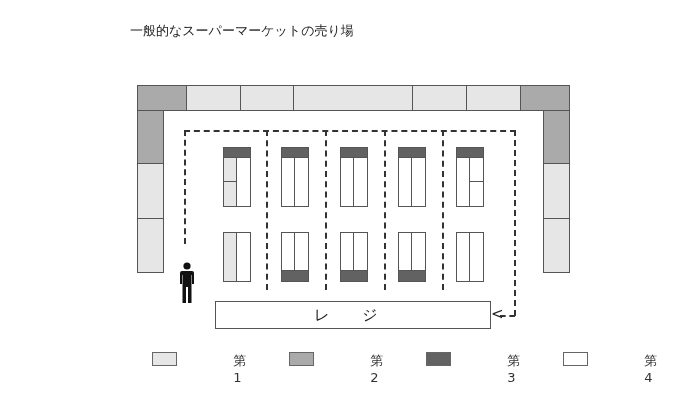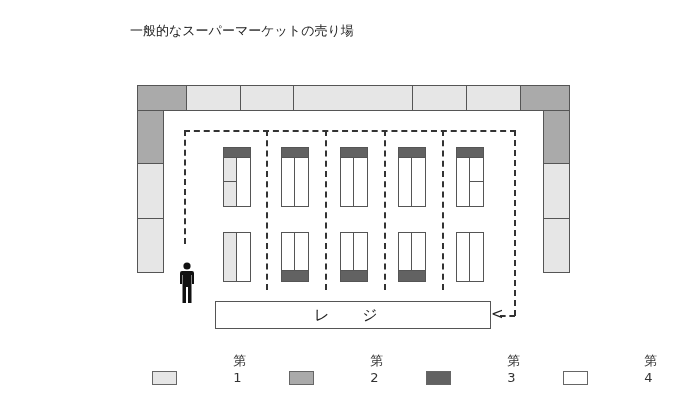--- a/index.html
+++ b/index.html
@@ -10,21 +10,21 @@
     .c2 { background: #aaaaaa; }
     .c3 { background: #626262; }
     .c4 { background: #ffffff; }
     .dash { position: absolute; }
     .dv { border-left: 2px dashed #333; width: 0; }
     .dh { border-top: 2px dashed #333; height: 0; }
     .register { position: absolute; box-sizing: border-box; border: 1.5px solid #555; background: #fff; display: flex; align-items: center; justify-content: center; font-size: 15px; color: #222; letter-spacing: 14px; }
     .arrow { position: absolute; font-size: 15px; color: #222; line-height: 1; }
     .legend { position: absolute; left: 152px; top: 352px; display: flex; align-items: center; font-size: 13px; color: #333; }
     .legend-label { margin-right: 44px; }
-    .legend-item { display: flex; align-items: flex-end; margin-right: 38px; gap: 46px; }
+    .legend-item { display: flex; align-items: flex-start; margin-right: 38px; gap: 46px; }
     .swatch { width: 30px; height: 14px; box-sizing: border-box; border: 1px solid #666; margin-right: 10px; }
     .person { position: absolute; }
   </style>
 </head>
 <body>
 
 <div class="title">一般的なスーパーマーケットの売り場</div>
 
 <div>
   <div class="block c2" style="left:137px;top:85px;width:50px;height:26px;"></div>

